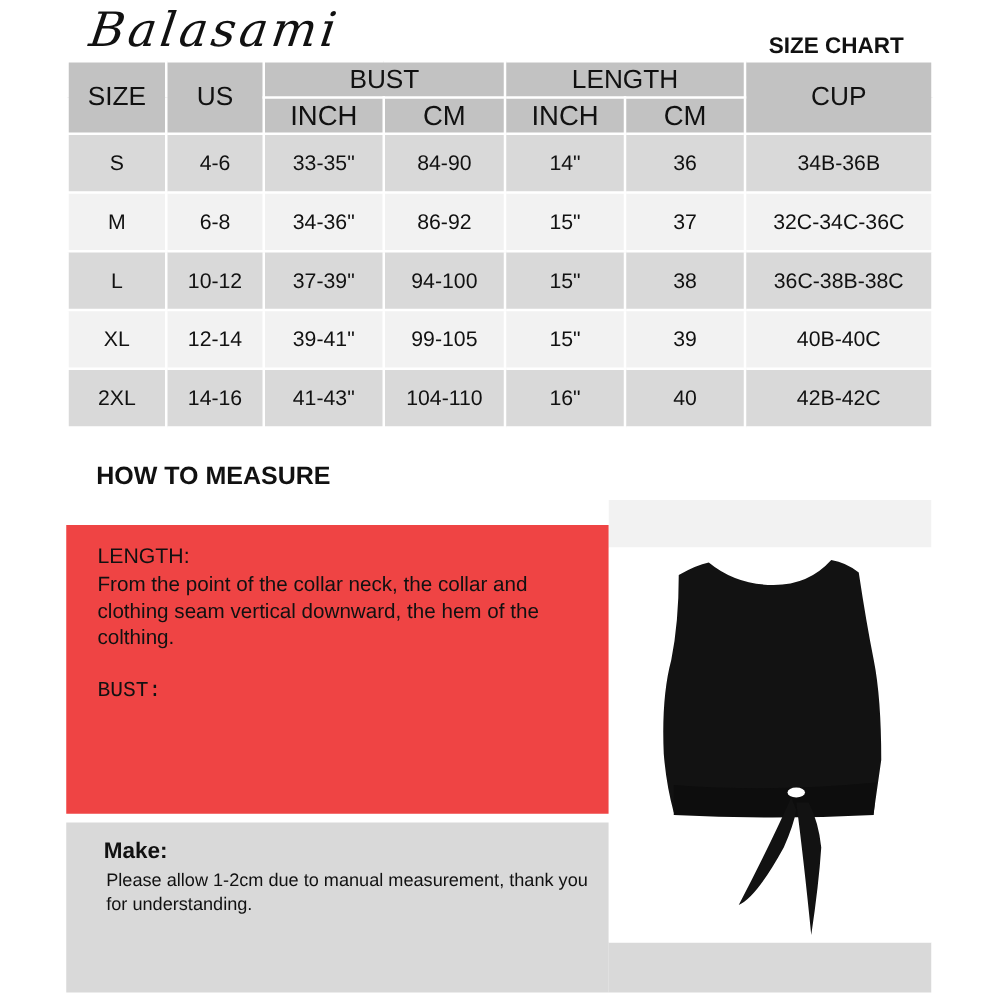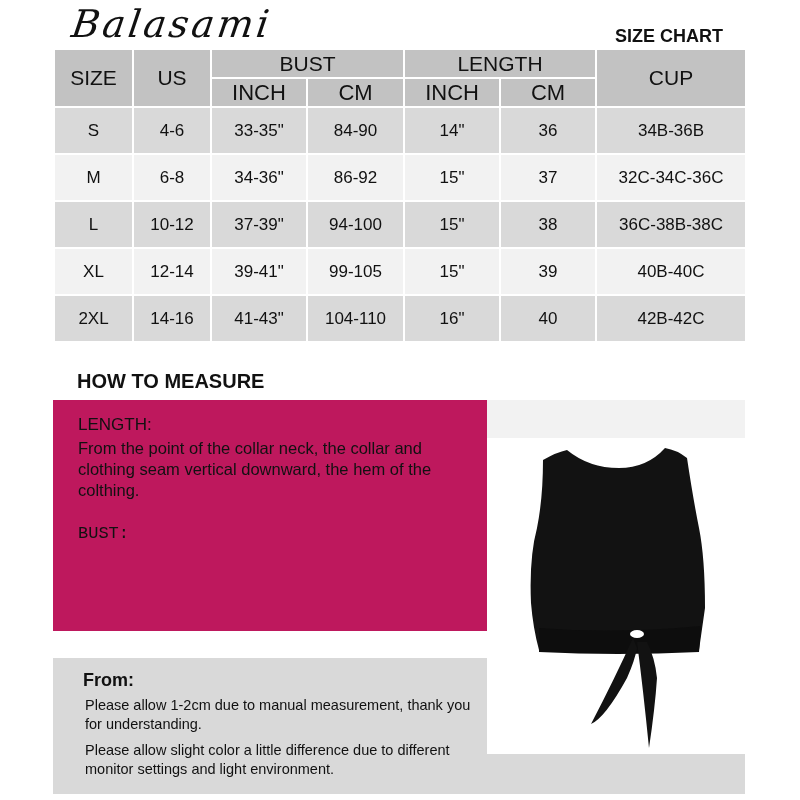--- a/index.html
+++ b/index.html
@@ -12,21 +12,21 @@
   table.sizes { position:absolute; left:53px; top:48px; width:692px; border-collapse:collapse; table-layout:fixed; }
   table.sizes th, table.sizes td { border:2px solid #ffffff; text-align:center; padding:0; font-weight:normal; color:#111; }
   table.sizes thead th { background:#c2c2c2; font-size:21px; }
   table.sizes thead tr.top th { height:27px; }
   table.sizes thead tr.sub th { height:27px; font-size:22px; }
   table.sizes tbody td { height:45px; font-size:17px; }
   table.sizes tbody tr:nth-child(odd) td { background:#d9d9d9; }
   table.sizes tbody tr:nth-child(even) td { background:#f2f2f2; }
 
   .measure-title { position:absolute; left:77px; top:370px; font-size:20px; font-weight:bold; color:#111; }
-  .measure-panel { position:absolute; left:53px; top:400px; width:434px; height:231px; background:#be185d; }
+  .measure-panel { position:absolute; left:53px; top:420px; width:434px; height:231px; background:#ef4444; }
   .measure-strip { position:absolute; left:487px; top:400px; width:258px; height:38px; background:#f2f2f2; }
   .measure-panel .lbl { position:absolute; left:25px; font-size:17px; color:#111; }
   .measure-panel .txt { position:absolute; left:25px; width:400px; font-size:16.5px; line-height:21px; color:#111; }
 
   .product-box { position:absolute; left:487px; top:438px; width:258px; height:316px; background:#ffffff; }
   .note-panel { position:absolute; left:53px; top:658px; width:434px; height:136px; background:#d9d9d9; }
   .note-strip { position:absolute; left:487px; top:754px; width:258px; height:40px; background:#d9d9d9; }
   .note-panel .note-title { position:absolute; left:30px; top:12px; font-size:18px; font-weight:bold; }
   .note-panel .note-txt { position:absolute; left:32px; width:400px; font-size:14.5px; line-height:19px; }
 </style>
@@ -113,23 +113,22 @@
 <div class="measure-title">HOW TO MEASURE</div>
 
 <div class="measure-panel">
   <div class="lbl" style="top:15px;">LENGTH:</div>
   <div class="txt" style="top:38px;">From the point of the collar neck, the collar and clothing seam vertical downward, the hem of the colthing.</div>
   <div class="lbl" style="top:124px;font-family:Liberation Mono, monospace;">BUST:</div>
 </div>
 <div class="measure-strip"></div>
 
 <div class="note-panel">
-  <div class="note-title">From:</div>
+  <div class="note-title">Make:</div>
   <div class="note-txt" style="top:38px;">Please allow 1-2cm due to manual measurement, thank you for understanding.</div>
-  <div class="note-txt" style="top:83px;">Please allow slight color a little difference due to different monitor settings and light environment.</div>
 </div>
 <div class="note-strip"></div>
 
 <div class="product-box">
   <svg width="258" height="316" viewBox="0 0 258 316">
 
     <path d="M56 22 Q 70 14 80 12 Q 102 30 132 30 Q 160 30 178 10 Q 190 12 200 20
              Q 206 60 212 90 Q 218 120 218 170 L 212 212
              Q 190 210 166 206 L 158 204 Q 150 196 142 204
              L 100 206 Q 70 210 52 212 Q 46 190 44 165 Q 42 120 50 90 Q 56 60 56 22 Z" fill="#121212"></path>

